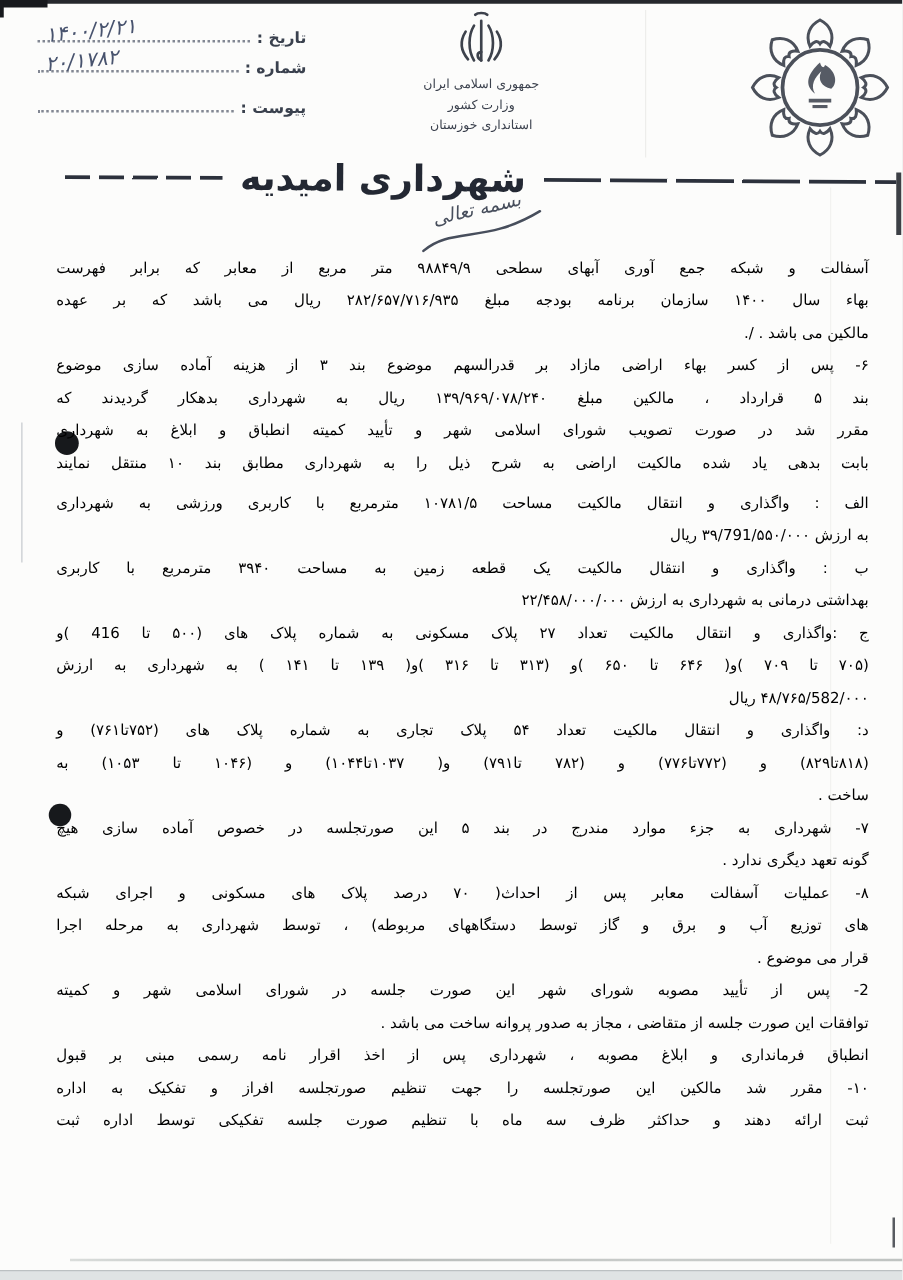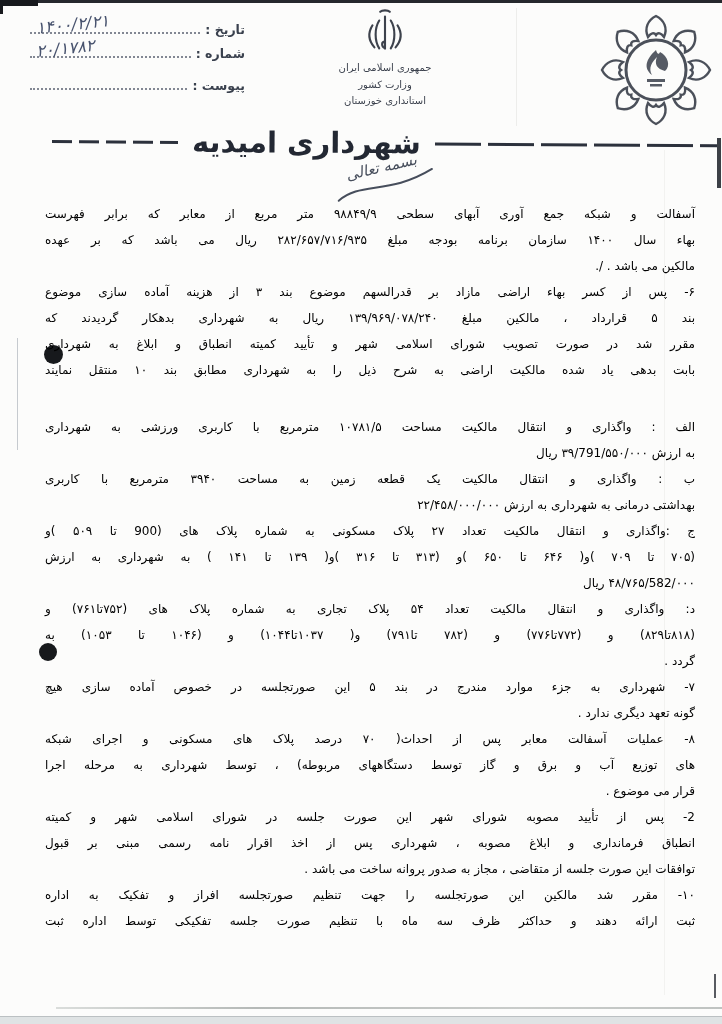--- a/index.html
+++ b/index.html
@@ -53,21 +53,21 @@
   .besmele{position:absolute;top:158px;left:326px;width:116px;text-align:center;
       transform:rotate(-13deg);color:#474e5c;}
   .besmele-text{font-size:15px;font-style:italic;letter-spacing:1px;direction:rtl;}
 
   
   .doc-body{position:absolute;top:201px;left:45px;width:650px;direction:rtl;
       color:#000000;font-size:12px;}
   .line{min-height:26px;line-height:26px;}
   .line.j{text-align:justify;text-align-last:justify;}
   .line.e{text-align:right;text-align-last:right;}
-  .line.gap{margin-top:31px;}
+  .line.gap{margin-top:6px;}
 </style>
 </head>
 <body>
 
 <div class="page">
 
   <div class="scan-edge-top"></div>
   <div class="scan-edge-top-thick"></div>
   <div class="scan-corner-tick"></div>
   <div class="hole hole-1"></div>
@@ -154,31 +154,31 @@
       <div class="line j">بهاء سال ۱۴۰۰ سازمان برنامه بودجه مبلغ ۲۸۲/۶۵۷/۷۱۶/۹۳۵ ریال می باشد که بر عهده</div>
       <div class="line e">مالکین می باشد . /.</div>
       <div class="line j">۶- پس از کسر بهاء اراضی مازاد بر قدرالسهم موضوع بند ۳ از هزینه آماده سازی موضوع</div>
       <div class="line j">بند ۵ قرارداد ، مالکین مبلغ ۱۳۹/۹۶۹/۰۷۸/۲۴۰ ریال به شهرداری بدهکار گردیدند که</div>
       <div class="line j">مقرر شد در صورت تصویب شورای اسلامی شهر و تأیید کمیته انطباق و ابلاغ به شهرداری</div>
       <div class="line j">بابت بدهی یاد شده مالکیت اراضی به شرح ذیل را به شهرداری مطابق بند ۱۰ منتقل نمایند</div>
       <div class="line j gap">الف : واگذاری و انتقال مالکیت مساحت ۱۰۷۸۱/۵ مترمربع با کاربری ورزشی به شهرداری</div>
       <div class="line e">به ارزش ۳۹/791/۵۵۰/۰۰۰ ریال</div>
       <div class="line j">ب : واگذاری و انتقال مالکیت یک قطعه زمین به مساحت ۳۹۴۰ مترمربع با کاربری</div>
       <div class="line e">بهداشتی درمانی به شهرداری به ارزش ۲۲/۴۵۸/۰۰۰/۰۰۰</div>
-      <div class="line j">ج :واگذاری و انتقال مالکیت تعداد ۲۷ پلاک مسکونی به شماره پلاک های (900 تا ۵۰۹ )و</div>
+      <div class="line j">ج :واگذاری و انتقال مالکیت تعداد ۲۷ پلاک مسکونی به شماره پلاک های (۵۰۰ تا 416 )و</div>
       <div class="line j">(۷۰۵ تا ۷۰۹ )و( ۶۴۶ تا ۶۵۰ )و (۳۱۳ تا ۳۱۶ )و( ۱۳۹ تا ۱۴۱ ) به شهرداری به ارزش</div>
       <div class="line e">۴۸/۷۶۵/582/۰۰۰ ریال</div>
       <div class="line j">د: واگذاری و انتقال مالکیت تعداد ۵۴ پلاک تجاری به شماره پلاک های (۷۵۲تا۷۶۱) و</div>
       <div class="line j">(۸۱۸تا۸۲۹) و (۷۷۲تا۷۷۶) و (۷۸۲ تا۷۹۱) و( ۱۰۳۷تا۱۰۴۴) و (۱۰۴۶ تا ۱۰۵۳) به</div>
-      <div class="line e">گردد .</div>
+      <div class="line e">ساخت .</div>
       <div class="line j">۷- شهرداری به جزء موارد مندرج در بند ۵ این صورتجلسه در خصوص آماده سازی هیچ</div>
       <div class="line e">گونه تعهد دیگری ندارد .</div>
       <div class="line j">۸- عملیات آسفالت معابر پس از احداث( ۷۰ درصد پلاک های مسکونی و اجرای شبکه</div>
       <div class="line j">های توزیع آب و برق و گاز توسط دستگاههای مربوطه) ، توسط شهرداری به مرحله اجرا</div>
       <div class="line e">قرار می موضوع .</div>
       <div class="line j">2- پس از تأیید مصوبه شورای شهر این صورت جلسه در شورای اسلامی شهر و کمیته</div>
+      <div class="line e">توافقات این صورت جلسه از متقاضی ، مجاز به صدور پروانه ساخت می باشد .</div>
       <div class="line j">انطباق فرمانداری و ابلاغ مصوبه ، شهرداری پس از اخذ اقرار نامه رسمی مبنی بر قبول</div>
-      <div class="line e">توافقات این صورت جلسه از متقاضی ، مجاز به صدور پروانه ساخت می باشد .</div>
       <div class="line j">۱۰- مقرر شد مالکین این صورتجلسه را جهت تنظیم صورتجلسه افراز و تفکیک به اداره</div>
       <div class="line j">ثبت ارائه دهند و حداکثر ظرف سه ماه با تنظیم صورت جلسه تفکیکی توسط اداره ثبت</div>
     </div>
 
 </div>
 
 </body></html>

